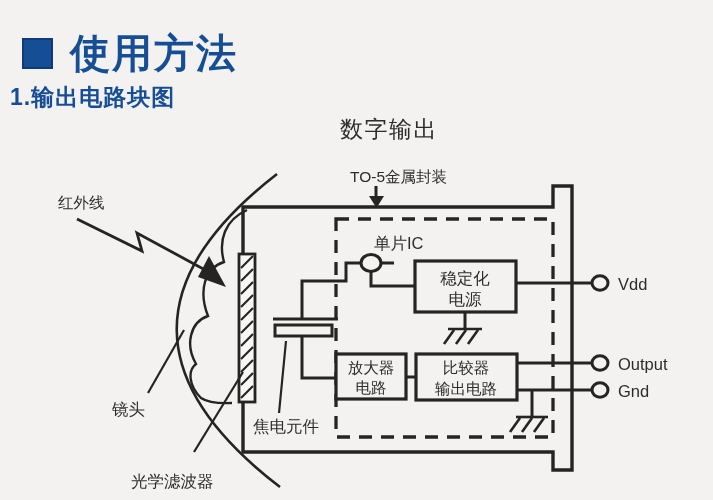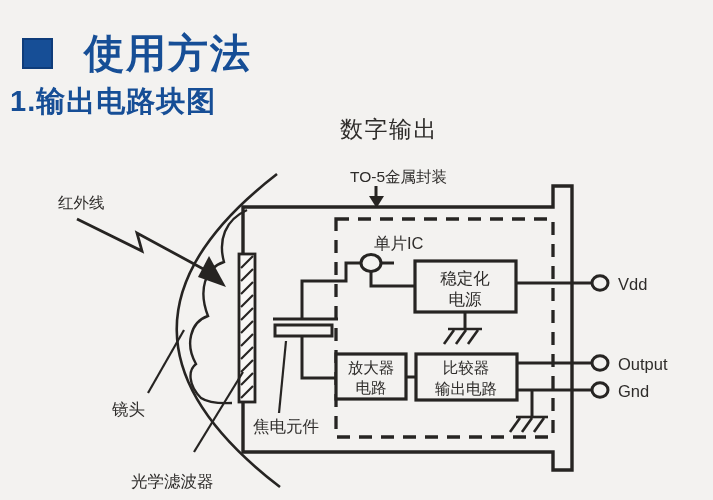--- a/index.html
+++ b/index.html
@@ -4,34 +4,34 @@
 <style>
   html,body{margin:0;padding:0;}
   body{
     width:713px;height:500px;overflow:hidden;position:relative;
     background:#f3f2f0;
     font-family:"Liberation Sans", sans-serif;
     color:#2e2c2a;
   }
   .hdr{
     position:absolute;left:22px;top:33px;
-    display:flex;align-items:center;gap:31px;
+    display:flex;align-items:center;gap:17px;
   }
   .hdr .bullet{
     width:27px;height:27px;background:#164e96;border:2px solid #0e3c7a;
     display:inline-block;
   }
   .hdr h1{
     margin:0;font-size:40px;line-height:40px;font-weight:900;
     color:#164e96;letter-spacing:2px;
     font-family:"Liberation Sans", sans-serif;
   }
   .sub{
     position:absolute;left:10px;top:82px;margin:0;
-    font-size:29px;font-weight:800;color:#164e96;letter-spacing:1px;
+    font-size:23px;font-weight:800;color:#164e96;letter-spacing:1px;
     font-family:"Liberation Sans", sans-serif;
   }
   svg{position:absolute;left:0;top:0;}
   svg text{
     font-family:"Liberation Sans", sans-serif;
     fill:#2e2c2a;
   }
   .cjk{font-size:16.5px;}
 </style>
 </head>

